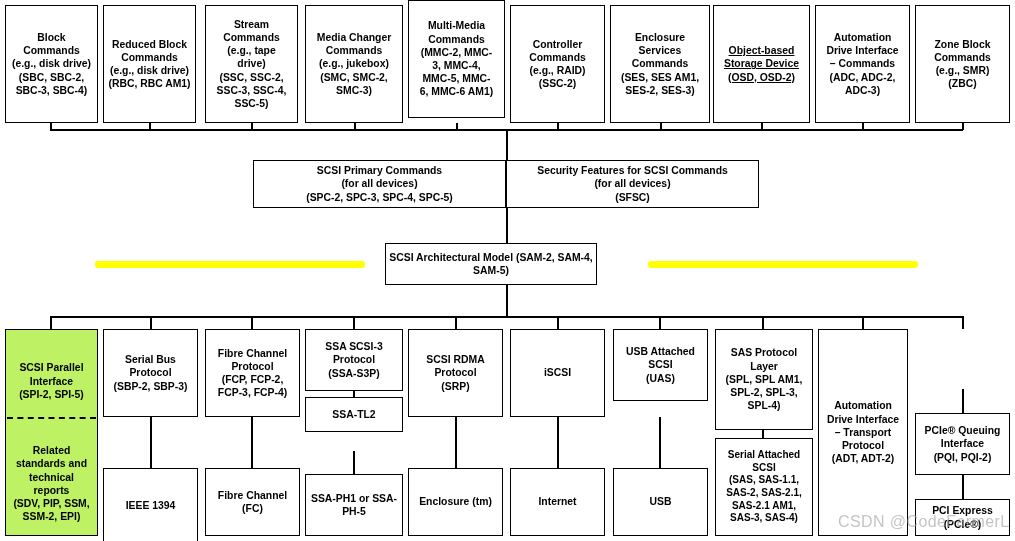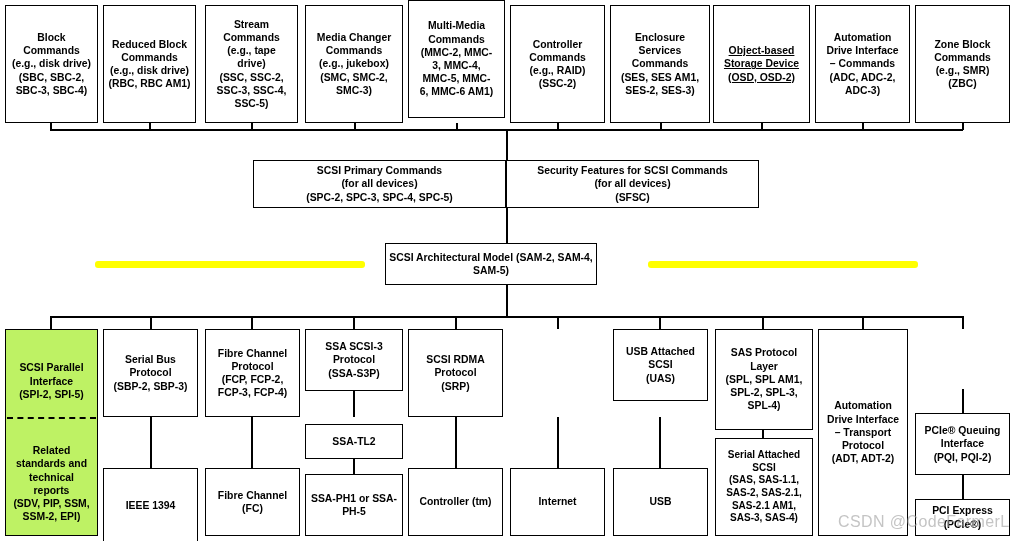--- a/index.html
+++ b/index.html
@@ -204,31 +204,32 @@
 (FCP, FCP-2,
 FCP-3, FCP-4)</div>
   <div class="line vline" style="left:251px; top:417px; height:52px;"></div>
   <div class="box" style="left:205px; top:468px; width:95px; height:68px;">Fibre Channel
 (FC)</div>
 
   <div class="box" style="left:305px; top:329px; width:98px; height:62px;">SSA SCSI-3
 Protocol
 (SSA-S3P)</div>
   <div class="line vline" style="left:353px; top:391px; height:26px;"></div>
-  <div class="box" style="left:305px; top:424px; width:98px; height:35px;">SSA-TL2</div>
+  <div class="box" style="left:305px; top:397px; width:98px; height:35px;">SSA-TL2</div>
   <div class="line vline" style="left:353px; top:451px; height:24px;"></div>
   <div class="box" style="left:305px; top:474px; width:98px; height:62px;">SSA-PH1 or SSA-
 PH-5</div>
 
   <div class="box" style="left:408px; top:329px; width:95px; height:88px;">SCSI RDMA
 Protocol
 (SRP)</div>
   <div class="line vline" style="left:455px; top:417px; height:52px;"></div>
-  <div class="box" style="left:408px; top:468px; width:95px; height:68px;">Controller (tm)</div>
-
+  <div class="box" style="left:408px; top:468px; width:95px; height:68px;">Enclosure (tm)</div>
+
+  <div class="box" style="left:510px; top:329px; width:95px; height:88px;">iSCSI</div>
   <div class="line vline" style="left:557px; top:417px; height:52px;"></div>
   <div class="box" style="left:510px; top:468px; width:95px; height:68px;">Internet</div>
 
   <div class="box" style="left:613px; top:329px; width:95px; height:72px;">USB Attached
 SCSI
 (UAS)</div>
   <div class="line vline" style="left:659px; top:417px; height:52px;"></div>
   <div class="box" style="left:613px; top:468px; width:95px; height:68px;">USB</div>
 
   <div class="box" style="left:715px; top:329px; width:98px; height:101px;">SAS Protocol

